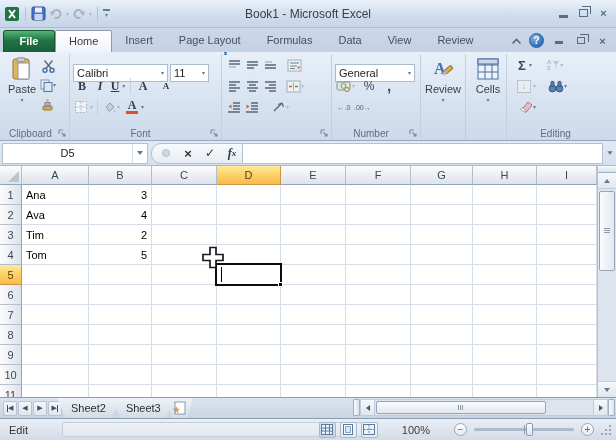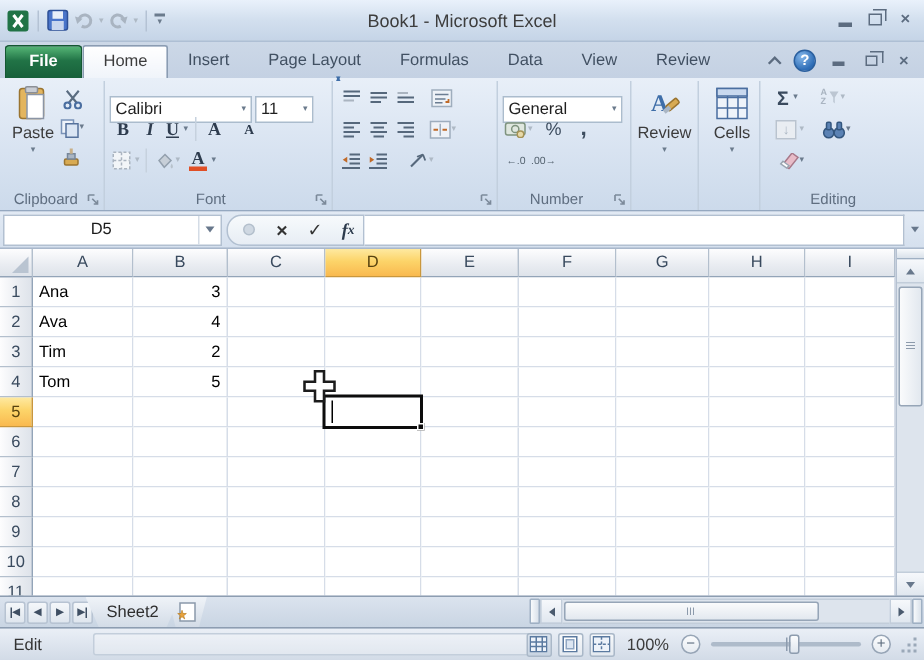--- a/index.html
+++ b/index.html
@@ -172,21 +172,21 @@
   .statusbar { position:absolute; top:418px; left:0; right:0; height:22px;
     background:linear-gradient(#eaeff6,#d2dbe7); border-top:1px solid #8d9db1;
     display:flex; align-items:center; }
   .sb-mode { padding-left:9px; color:#333; }
   .sb-groove { position:absolute; left:62px; top:3px; width:300px; height:15px;
     border:1px solid #c3cedb; border-radius:2px; background:rgba(255,255,255,.28); }
   .sb-right { position:absolute; right:5px; top:0; height:21px; display:flex; align-items:center; gap:4px; }
   .viewb { width:17px; height:16px; display:flex; align-items:center; justify-content:center;
     border:1px solid #aab8c8; border-radius:2px; background:linear-gradient(#f7f9fb,#e3e9f0); }
   .viewb.active { background:linear-gradient(#dbe4ee,#c8d4e2); }
-  .zoom-pct { color:#3c3c3c; margin:0 4px; }
+  .zoom-pct { color:#3c3c3c; margin:0 20px; }
   .zbtn { width:13px; height:13px; border-radius:50%; border:1px solid #97a5b6; color:#5a6a7c;
     display:flex; align-items:center; justify-content:center; font-size:10px;
     background:linear-gradient(#fbfcfd,#e6ebf1); }
   .ztrack { position:relative; width:100px; height:3px; background:#aebbca; border-radius:2px; margin:0 3px; }
   .znotch { position:absolute; left:50%; top:-3px; width:1px; height:9px; background:#8d9cae; }
   .zhandle { position:absolute; left:52px; top:-5px; width:7px; height:13px;
     background:linear-gradient(#fbfcfd,#dfe6ee); border:1px solid #8d9cae; border-radius:2px; }
   .resize-grip { width:10px; height:10px; margin-left:3px; position:relative; }
   .resize-grip i { position:absolute; width:2px; height:2px; background:#9aa8b8; }
 </style>
@@ -787,20 +787,21 @@
       <span class="navb">
           <span>▶</span>
         </span>
       <span class="navb">
           <span>▶</span>
           <span class="bar"></span>
         </span>
     </div>
     <div class="stabs">
         <div class="stab">Sheet2</div>
+        <div class="stab">Sheet3</div>
       </div>
     <div class="insert-sheet">
       <svg width="15" height="14">
           <rect x="3" y="1" width="10" height="12" fill="#fff" stroke="#8a99aa"></rect>
           <path d="M4.5 9 l2 -1.6 2 1.6 -0.8 -2.4 2 -1.6 h-2.5 l-0.7 -2.4 -0.7 2.4 h-2.5 l2 1.6 z" fill="#e8a33d" stroke="#b97c20" stroke-width=".5" transform="translate(-1.5,3.5) scale(.9)"></path>
         </svg>
     </div>
   </div>
 
   <div class="hscroll">

